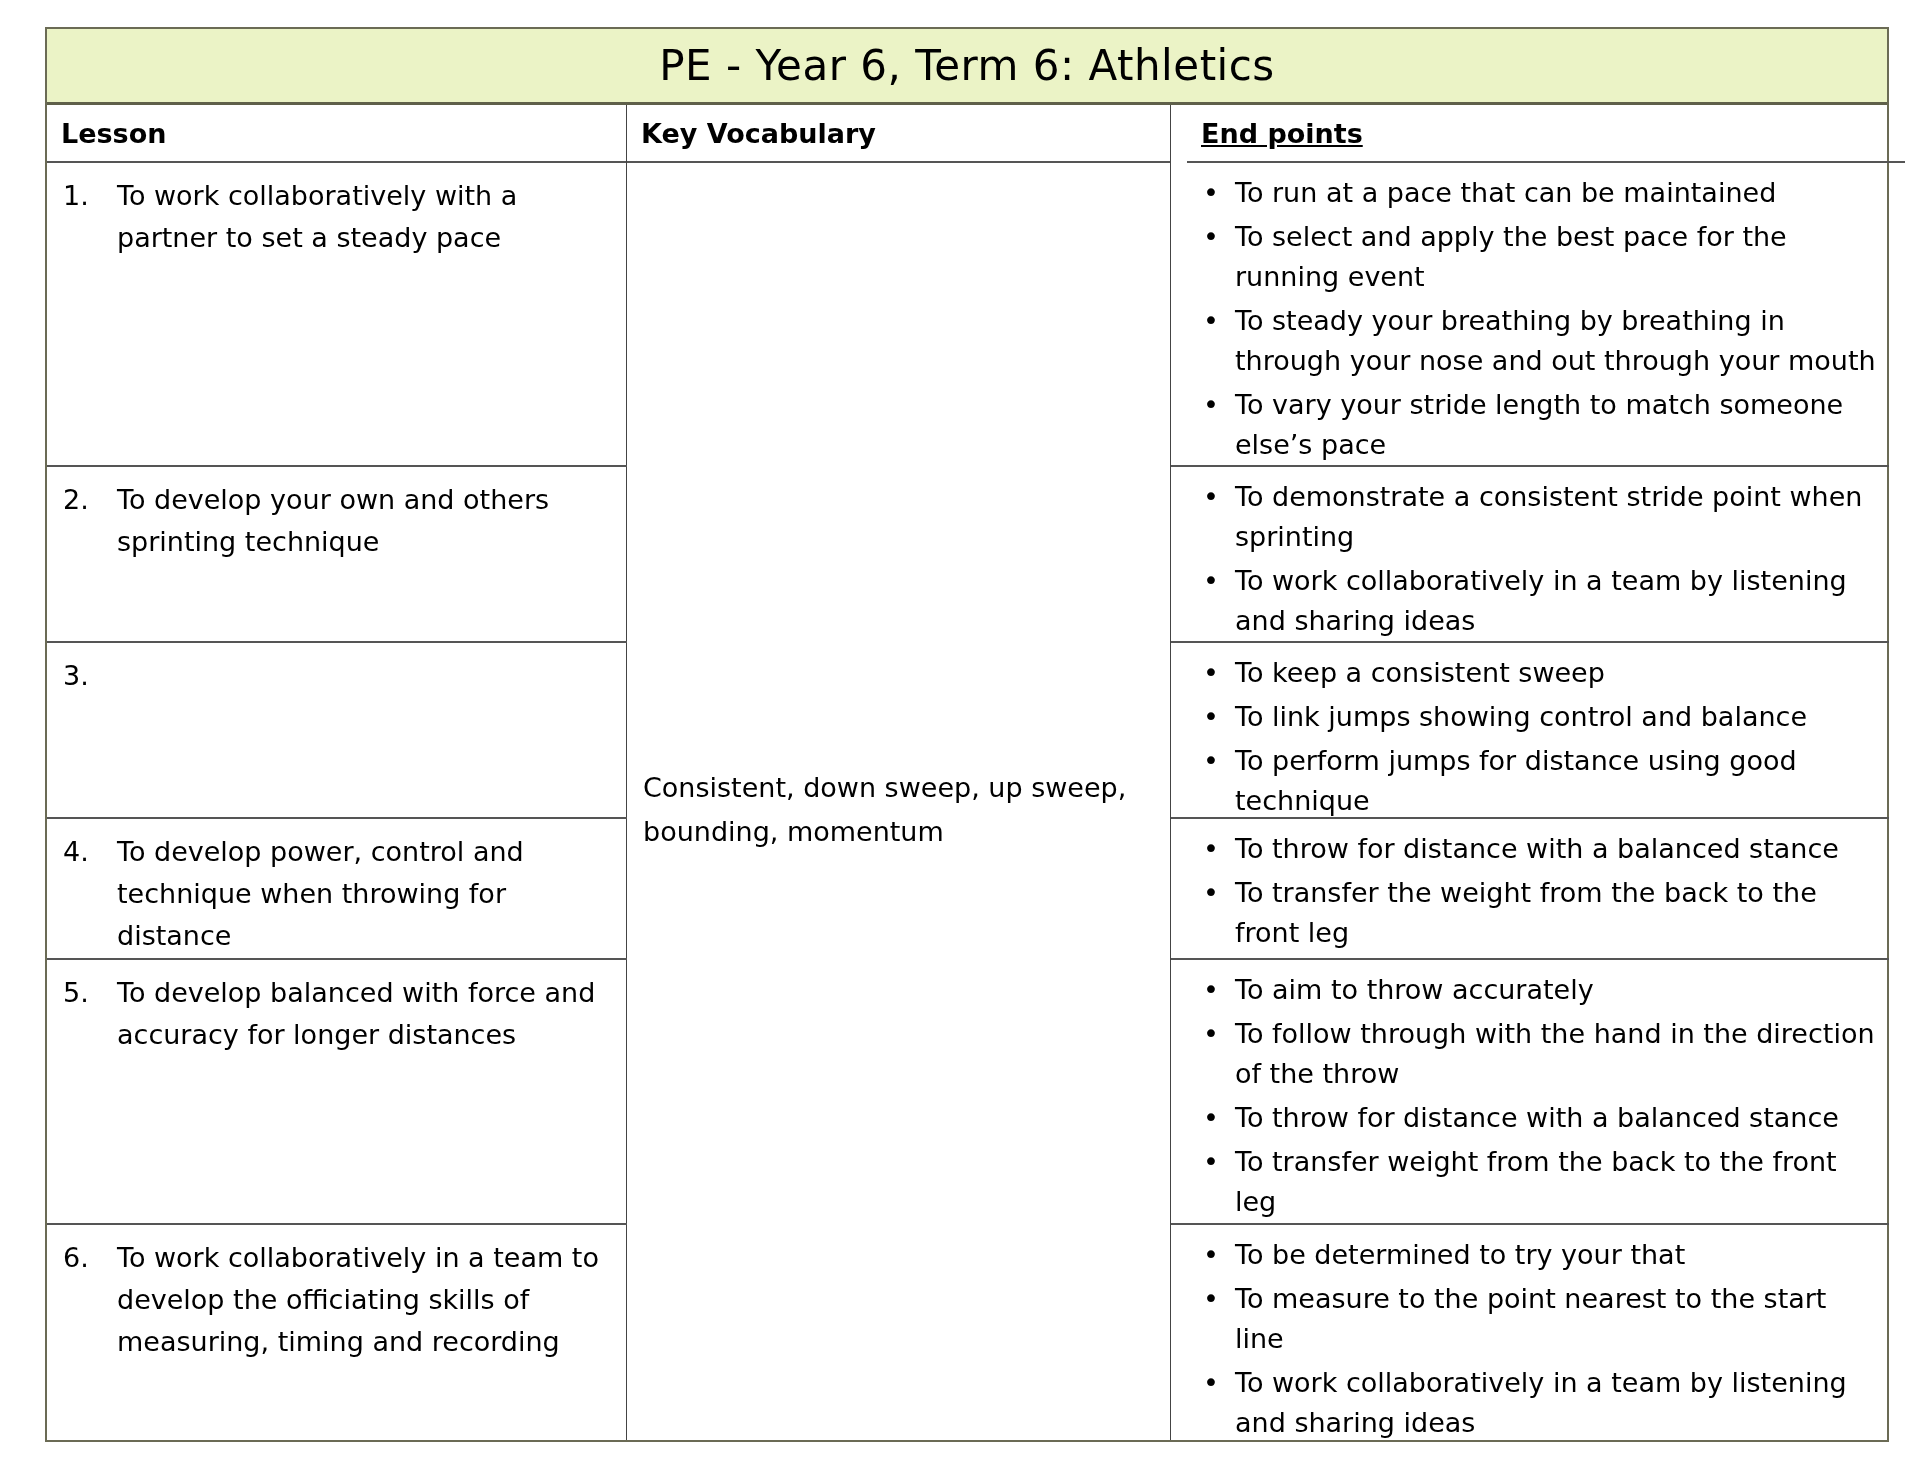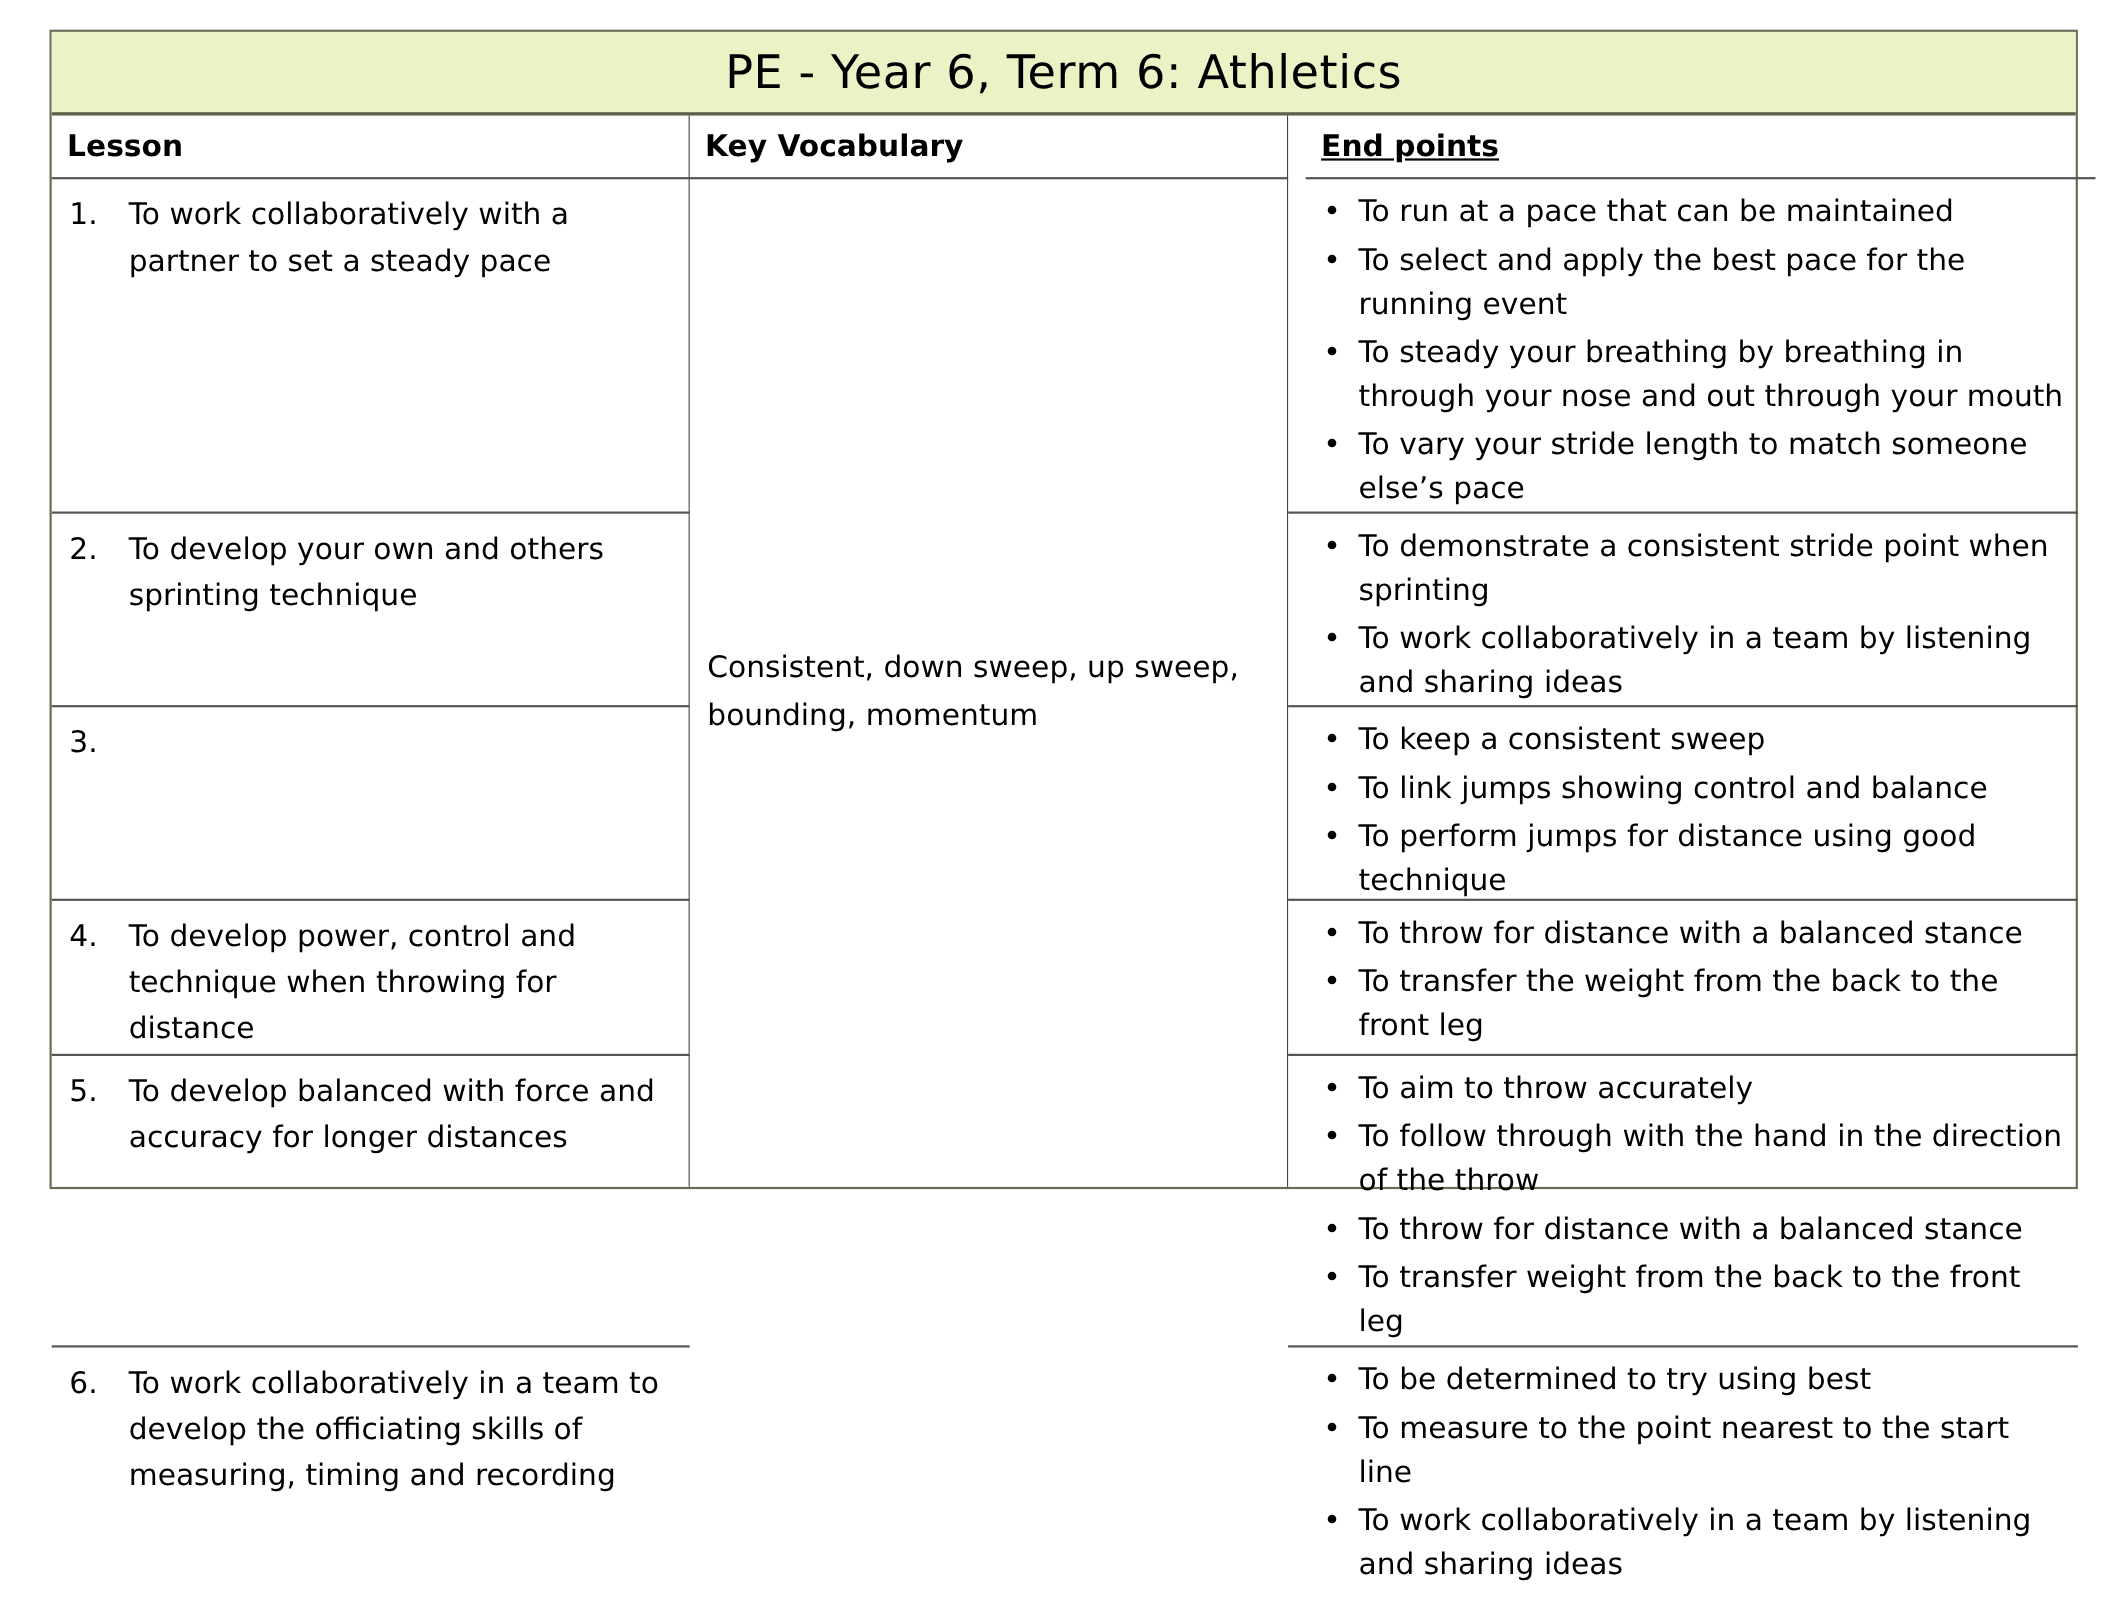--- a/index.html
+++ b/index.html
@@ -1,21 +1,21 @@
 <!DOCTYPE html>
 <html><head>
 <meta charset="utf-8">
 <style>
   html, body { margin: 0; padding: 0; background: #ffffff; }
   body {
     width: 1920px; height: 1464px; position: relative; overflow: hidden;
     font-family: "DejaVu Sans", sans-serif; color: #000;
   }
   .sheet {
-    position: absolute; left: 45px; top: 27px; width: 1844px; height: 1054px;
+    position: absolute; left: 45px; top: 27px; width: 1844px; height: 1415px;
     border: 2px solid #6b6b55; box-sizing: border-box;
   }
   .title {
     position: absolute; left: 0; top: 0; width: 100%; height: 76px;
     background: #ebf3c6; border-bottom: 3px solid #5f604a; box-sizing: border-box;
     display: flex; align-items: center; justify-content: center;
     font-size: 42px; letter-spacing: 0.5px;
   }
   .hdr {
     position: absolute; top: 76px; height: 58px; box-sizing: border-box;
@@ -179,21 +179,21 @@
   <div class="row lesson-cell last" style="top:1196px;height:215px">
     <div class="lesson">
         <span class="num">6.</span>
         <span class="txt">To work collaboratively in a team to develop the officiating skills of measuring, timing and recording</span>
       </div>
   </div>
   <div class="row end-cell last" style="top:1196px;height:215px">
     <ul class="ends">
       <li>
           <span class="bullet">•</span>
-          <span class="btxt">To be determined to try using best</span>
+          <span class="btxt">To be determined to try your that</span>
         </li>
       <li>
           <span class="bullet">•</span>
           <span class="btxt">To measure to the point nearest to the start line</span>
         </li>
       <li>
           <span class="bullet">•</span>
           <span class="btxt">To work collaboratively in a team by listening and sharing ideas</span>
         </li>
     </ul>

